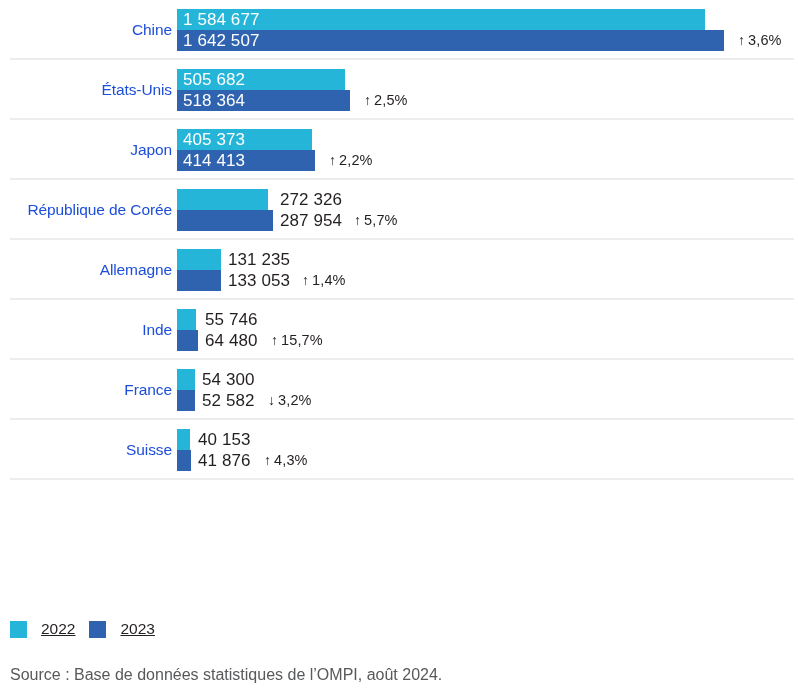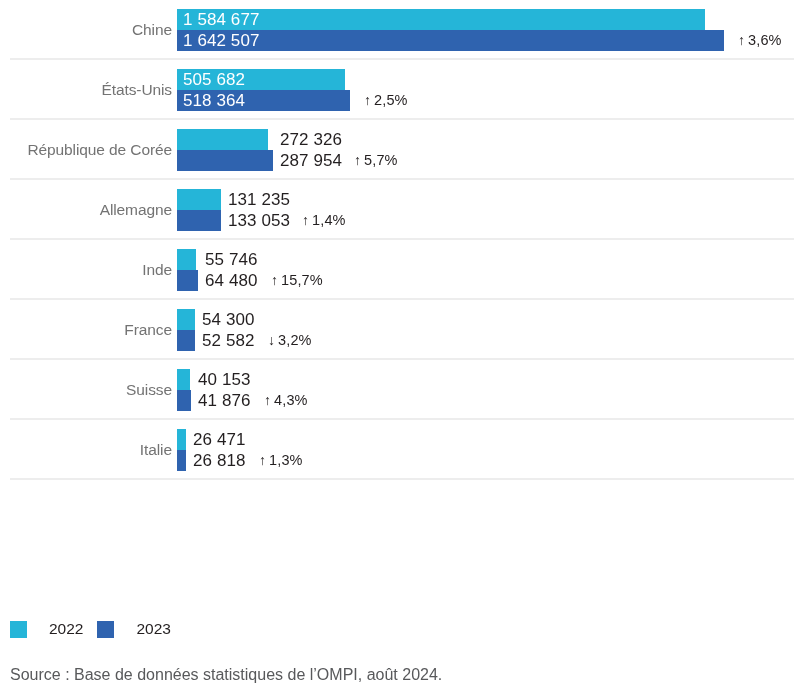--- a/index.html
+++ b/index.html
@@ -40,21 +40,21 @@
     background: #ededed;
   }
   .cat-label {
     position: absolute;
     right: 626px;           
     top: 50%;
     transform: translateY(-50%);
     white-space: nowrap;
     font-size: 15.5px;
     letter-spacing: -0.1px;
-    color: #737373;
+    color: #1d4ed8;
     text-align: left;
   }
   .bars {
     position: absolute;
     left: 177px;
     top: 9px;
     height: 42px;
   }
   .bar {
     position: relative;
@@ -104,21 +104,22 @@
     position: absolute;
     left: 10px;
     top: 620px;
     display: flex;
     align-items: center;
     gap: 14px;
   }
   .legend-item {
     display: flex;
     align-items: center;
-    gap: 22px;
+    gap: 14px;
+    text-decoration: underline;
   }
   .legend-swatch {
     width: 17px;
     height: 17px;
     display: block;
   }
   .legend-label {
     font-size: 15.5px;
     color: #231f20;
   }
@@ -163,20 +164,35 @@
           </div>
           <div class="bar y2023">
             <div class="bar-fill" style="width: 173px;"></div>
             <span class="bar-value inside">518 364</span>
           </div>
         </div>
         <div class="growth" style="top: 40px; left: 364px;"><span class="arrow">↑</span><span>2,5%</span></div>
         <div class="row-separator"></div>
       </div>
       <div class="row">
+        <div class="cat-label">Japon</div>
+        <div class="bars">
+          <div class="bar y2022">
+            <div class="bar-fill" style="width: 135px;"></div>
+            <span class="bar-value inside">405 373</span>
+          </div>
+          <div class="bar y2023">
+            <div class="bar-fill" style="width: 138px;"></div>
+            <span class="bar-value inside">414 413</span>
+          </div>
+        </div>
+        <div class="growth" style="top: 40px; left: 329px;"><span class="arrow">↑</span><span>2,2%</span></div>
+        <div class="row-separator"></div>
+      </div>
+      <div class="row">
         <div class="cat-label">République de Corée</div>
         <div class="bars">
           <div class="bar y2022">
             <div class="bar-fill" style="width: 91px;"></div>
             <span class="bar-value outside" style="left: 103px;">272 326</span>
           </div>
           <div class="bar y2023">
             <div class="bar-fill" style="width: 96px;"></div>
             <span class="bar-value outside" style="left: 103px; text-align: center;">287 954</span>
           </div>
@@ -235,35 +251,20 @@
           <div class="bar y2022">
             <div class="bar-fill" style="width: 13px;"></div>
             <span class="bar-value outside" style="left: 21px;">40 153</span>
           </div>
           <div class="bar y2023">
             <div class="bar-fill" style="width: 14px;"></div>
             <span class="bar-value outside" style="left: 21px;">41 876</span>
           </div>
         </div>
         <div class="growth" style="top: 40px; left: 264px;"><span class="arrow">↑</span><span>4,3%</span></div>
-        <div class="row-separator"></div>
-      </div>
-      <div class="row">
-        <div class="cat-label">Italie</div>
-        <div class="bars">
-          <div class="bar y2022">
-            <div class="bar-fill" style="width: 9px;"></div>
-            <span class="bar-value outside" style="left: 16px;">26 471</span>
-          </div>
-          <div class="bar y2023">
-            <div class="bar-fill" style="width: 9px;"></div>
-            <span class="bar-value outside" style="left: 16px;">26 818</span>
-          </div>
-        </div>
-        <div class="growth" style="top: 40px; left: 259px;"><span class="arrow">↑</span><span>1,3%</span></div>
         <div class="row-separator"></div>
       </div>
     </div>
 
   <div class="legend" id="legend">
       <div class="legend-item">
         <span class="legend-swatch" style="background: rgb(37, 181, 216);"></span>
         <span class="legend-label">2022</span>
       </div>
       <div class="legend-item">

